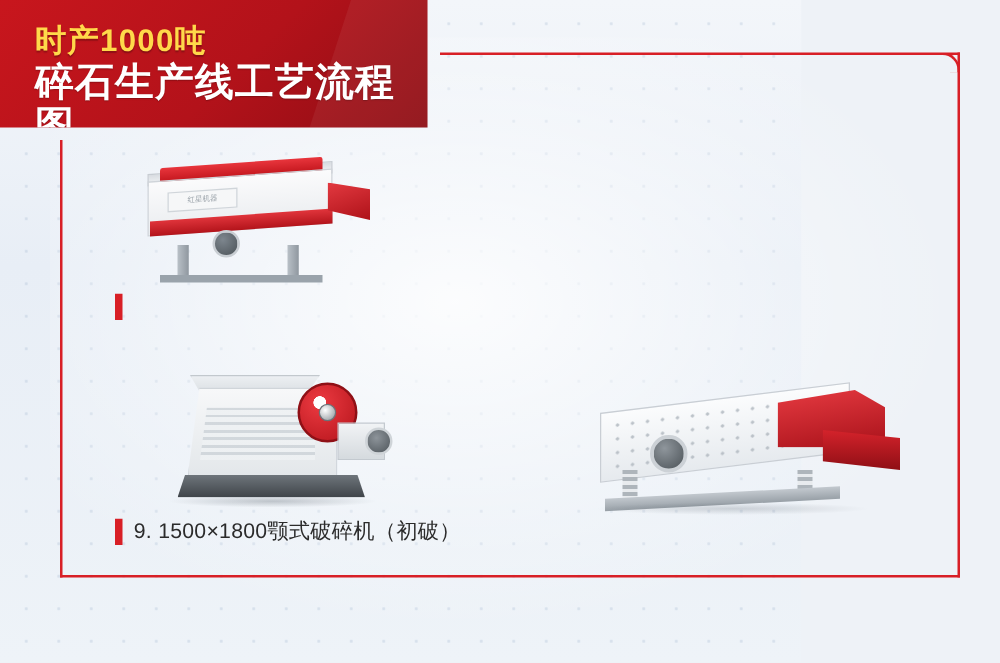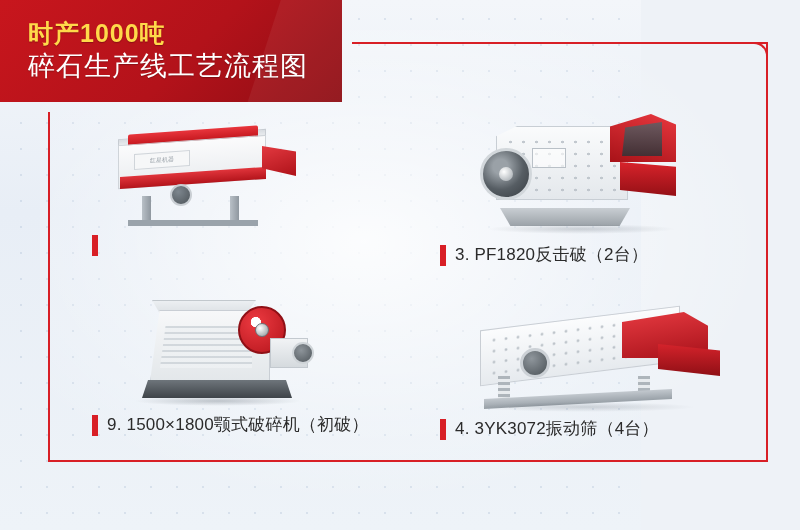--- a/index.html
+++ b/index.html
@@ -67,22 +67,22 @@
   #banner-line1 {
     color: #ffd94a;
     font-size: 25px;
     font-weight: bold;
     letter-spacing: 1px;
     line-height: 32px;
     text-shadow: 0 1px 1px rgba(0,0,0,.25);
   }
   #banner-line2 {
     color: #ffffff;
-    font-size: 27px;
-    font-weight: normal;
+    font-size: 31px;
+    font-weight: bold;
     letter-spacing: 1px;
     line-height: 34px;
     text-shadow: 0 1px 1px rgba(0,0,0,.25);
   }
 
   
   .cell { position: absolute; }
   #cell-1 { left: 92px;  top: 116px; width: 310px; height: 160px; }
   #cell-2 { left: 92px;  top: 282px; width: 310px; height: 172px; }
   #cell-3 { left: 440px; top: 100px; width: 320px; height: 176px; }
@@ -398,50 +398,28 @@
       <div class="pulley"></div>
       <div class="pedestal"></div>
       <div class="shadow"></div>
     </div>
     <div class="caption">
       <div class="bar"></div>
       <div class="txt">9. 1500×1800颚式破碎机（初破）</div>
     </div>
   </div>
 
-  <div class="cell" id="cell-3">
-    <div class="machine m3">
-      <div class="housing"></div>
-      <div class="dots"></div>
-      <div class="hood"></div>
-      <div class="hood-dark"></div>
-      <div class="outlet"></div>
-      <div class="flywheel"></div>
-      <div class="flywheel-hub"></div>
-      <div class="panel"></div>
-      <div class="legs"></div>
-      <div class="shadow"></div>
-    </div>
-    <div class="caption">
-      <div class="bar"></div>
-      <div class="txt">3. PF1820反击破（2台）</div>
-    </div>
-  </div>
 
   <div class="cell" id="cell-4">
     <div class="machine m4">
       <div class="deck"></div>
       <div class="mesh"></div>
       <div class="side-red"></div>
       <div class="chute"></div>
       <div class="motor"></div>
       <div class="spring-a"></div>
       <div class="spring-b"></div>
       <div class="base"></div>
       <div class="shadow"></div>
     </div>
-    <div class="caption">
-      <div class="bar"></div>
-      <div class="txt">4. 3YK3072振动筛（4台）</div>
-    </div>
   </div>
 
 </div>
 
 </body></html>

